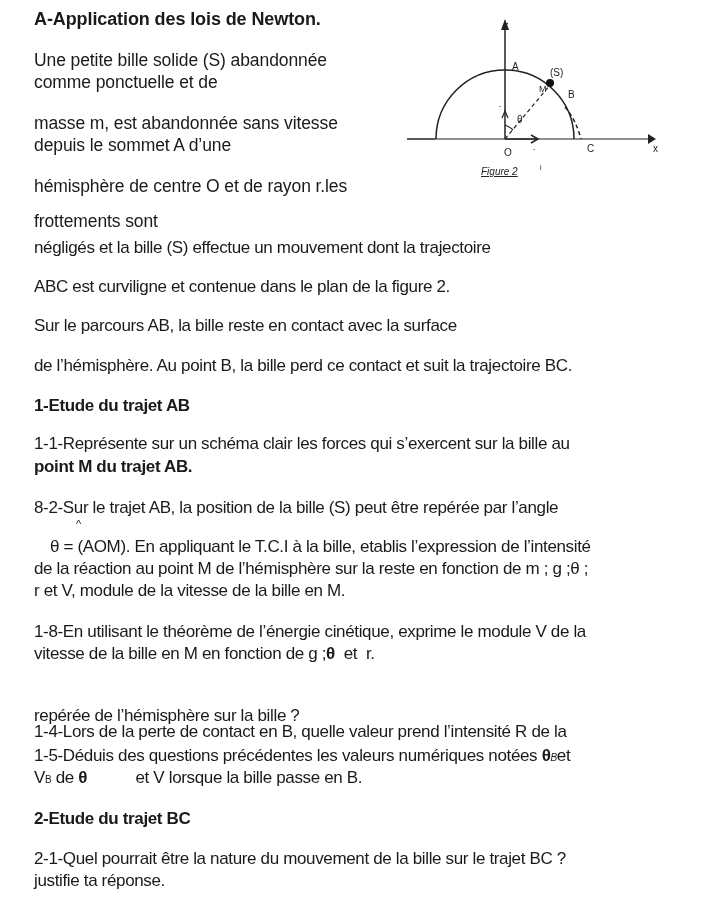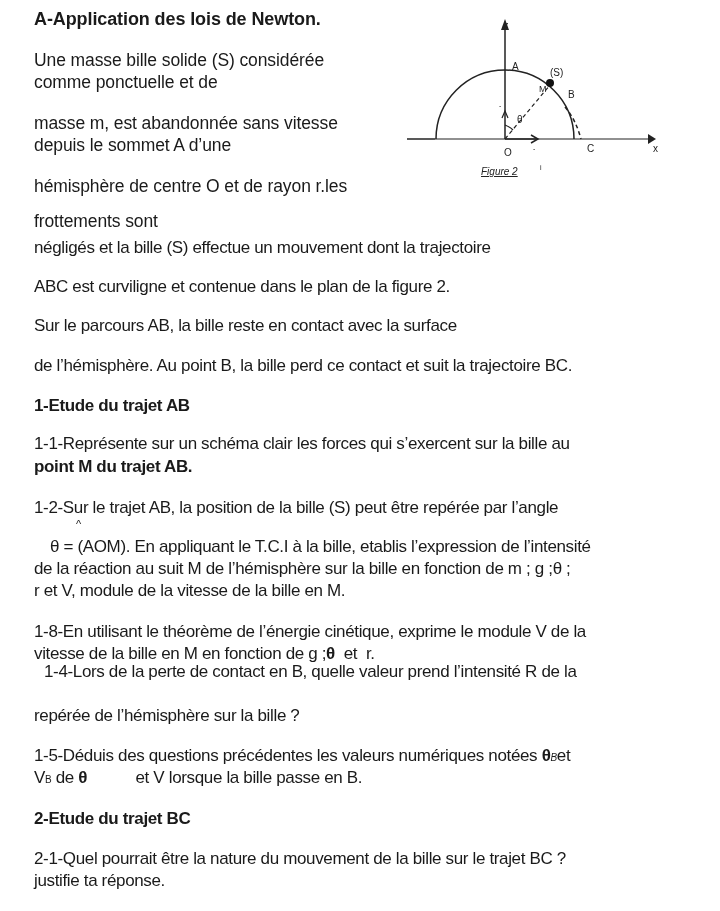--- a/index.html
+++ b/index.html
@@ -17,21 +17,21 @@
     .figure svg { width: 300px; height: 180px; }
     .sub { font-size: 10px; font-style: italic; }
     .theta-bold { font-weight: bold; }
   </style>
 </head>
 <body>
 
 <h1 class="p bold" style="top:8px;font-size:18px;">A-Application des lois de Newton.</h1>
 
 <div>
-  <p class="p" style="top:49px;">Une masse bille solide (S) considérée</p>
+  <p class="p" style="top:49px;">Une petite bille solide (S) abandonnée</p>
   <p class="p" style="top:71px;">comme ponctuelle et de</p>
 </div>
 <div>
   <p class="p" style="top:112px;">masse m, est abandonnée sans vitesse</p>
   <p class="p" style="top:134px;">depuis le sommet A d’une</p>
 </div>
 <div>
   <p class="p" style="top:175px;">hémisphère de centre O et de rayon r.les</p>
   <p class="p" style="top:202px;margin-top:8px;">frottements sont</p>
 </div>
@@ -83,36 +83,36 @@
 <p class="p narrow" style="top:355px;">de l’hémisphère. Au point B, la bille perd ce contact et suit la trajectoire BC.</p>
 
 <h2 class="p narrow bold" style="top:395px;">1-Etude du trajet AB</h2>
 
 <div>
   <p class="p narrow" style="top:433px;">1-1-Représente sur un schéma clair les forces qui s’exercent sur la bille au</p>
   <p class="p narrow" style="top:456px;font-weight:bold;">point M du trajet AB.</p>
 </div>
 
 <div>
-  <p class="p narrow" style="top:497px;">1-2-Sur le trajet AB, la position de la bille (S) peut être repérée par l’angle</p>
+  <p class="p narrow" style="top:497px;">8-2-Sur le trajet AB, la position de la bille (S) peut être repérée par l’angle</p>
   <p class="p narrow" style="top:513px;left:76px;font-size:11px;">^</p>
   <p class="p narrow" style="top:536px;margin-left:16px;">θ = (AOM). En appliquant le T.C.I à la bille, etablis l’expression de l’intensité</p>
-  <p class="p narrow" style="top:558px;">de la réaction au suit M de l’hémisphère sur la bille en fonction de m ; g ;θ ;</p>
+  <p class="p narrow" style="top:558px;">de la réaction au point M de l’hémisphère sur la reste en fonction de m ; g ;θ ;</p>
   <p class="p narrow" style="top:580px;">r et V, module de la vitesse de la bille en M.</p>
 </div>
 
 <div>
   <p class="p narrow" style="top:621px;">1-8-En utilisant le théorème de l’énergie cinétique, exprime le module V de la</p>
   <p class="p narrow" style="top:643px;">
     <span>vitesse de la bille en M en fonction de g ;</span><span class="theta-bold">θ</span><span style="white-space:pre;">  et  r.</span>
   </p>
 </div>
 
 <div>
-  <p class="p narrow" style="top:661px;margin-left:10px;">1-4-Lors de la perte de contact en B, quelle valeur prend l’intensité R de la</p>
+  <p class="p narrow" style="top:721px;">1-4-Lors de la perte de contact en B, quelle valeur prend l’intensité R de la</p>
   <p class="p narrow" style="top:705px;">repérée de l’hémisphère sur la bille ?</p>
 </div>
 
 <div>
   <p class="p narrow" style="top:745px;">
     <span>1-5-Déduis des questions précédentes les valeurs numériques notées </span><span class="theta-bold">θ</span><span class="sub">B</span><span>et</span>
   </p>
   <p class="p narrow" style="top:767px;">
     <span>V</span><span class="sub" style="font-style:normal;">B</span><span style="white-space:pre;"> de </span><span class="theta-bold">θ</span><span style="white-space:pre;padding-left:44px;"> et V lorsque la bille passe en B.</span>
   </p>

